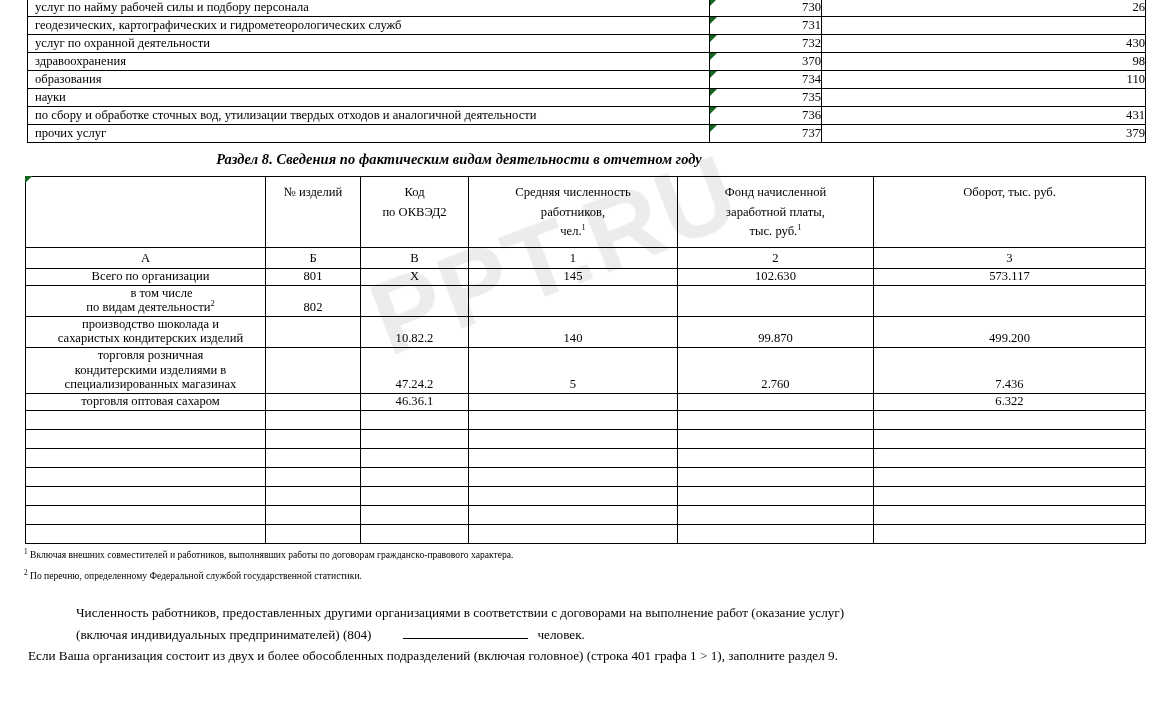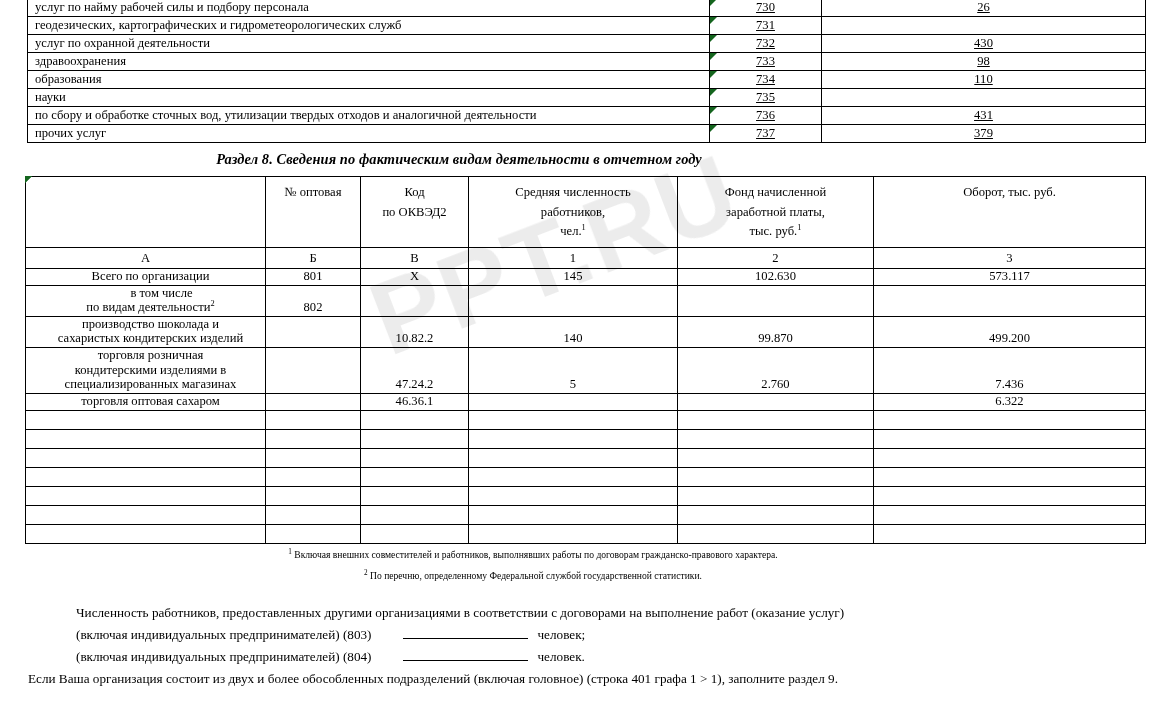--- a/index.html
+++ b/index.html
@@ -69,23 +69,22 @@
     top: -2px;
     width: 1118px;
   }
   #top-table-wrap td { height: 17px; }
   .t7-name {
     text-align: left;
     padding-left: 7px !important;
     white-space: nowrap;
   }
   .t7-num, .t7-val {
-    text-align: center;
+    text-align: right;
     position: relative;
-    text-decoration: underline;
   }
 
   
   .gmark::before {
     content: "";
     position: absolute;
     left: 0;
     top: 0;
     width: 0;
     height: 0;
@@ -134,25 +133,24 @@
   }
   sup {
     font-size: 8.4px;
     vertical-align: super;
     line-height: 0;
   }
 
   
   #footnotes {
     position: absolute;
-    left: 33px;
+    left: 24px;
     top: 550px;
     width: 1000px;
     z-index: 3;
-    text-align: center;
   }
   #footnotes .fn {
     font-size: 9.6px;
     line-height: 1;
     margin-bottom: 11px;
     white-space: nowrap;
   }
   #footnotes .fn sup { font-size: 7.2px; }
 
   
@@ -205,21 +203,21 @@
           <td class="t7-num gmark">731</td>
           <td class="t7-val"></td>
         </tr>
         <tr>
           <td class="t7-name">услуг по охранной деятельности</td>
           <td class="t7-num gmark">732</td>
           <td class="t7-val">430</td>
         </tr>
         <tr>
           <td class="t7-name">здравоохранения</td>
-          <td class="t7-num gmark">733</td>
+          <td class="t7-num gmark">370</td>
           <td class="t7-val">98</td>
         </tr>
         <tr>
           <td class="t7-name">образования</td>
           <td class="t7-num gmark">734</td>
           <td class="t7-val">110</td>
         </tr>
         <tr>
           <td class="t7-name">науки</td>
           <td class="t7-num gmark">735</td>
@@ -249,21 +247,21 @@
       <col style="width:108px">
       <col style="width:209px">
       <col style="width:196px">
       <col style="width:272px">
     </colgroup>
     <tbody>
 
       <tr>
         <td class="hdr"></td>
         <td class="hdr">
-          <span>№ оптовая</span>
+          <span>№ изделий</span>
         </td>
         <td class="hdr">
           <span>Код</span><br>
           <span>по ОКВЭД2</span>
         </td>
         <td class="hdr">
           <span>Средняя численность</span><br>
           <span>работников,</span><br>
           <span>чел.</span><sup>1</sup>
         </td>
@@ -400,19 +398,16 @@
 </div>
 
 <div id="footnotes">
     <div class="fn"><sup>1</sup> <span>Включая внешних совместителей и работников, выполнявших работы по договорам гражданско-правового характера.</span></div>
     <div class="fn"><sup>2</sup> <span>По перечню, определенному Федеральной службой государственной статистики.</span></div>
   </div>
 
 <div id="closing">
   <div class="ln indented">Численность работников, предоставленных другими организациями в соответствии с договорами на выполнение работ (оказание услуг)</div>
   <div class="ln indented">
-    <span>(включая индивидуальных предпринимателей) (803)</span><span class="blank-rule"></span><span>человек;</span>
-  </div>
-  <div class="ln indented">
     <span>(включая индивидуальных предпринимателей) (804)</span><span class="blank-rule"></span><span>человек.</span>
   </div>
   <div class="ln last">Если Ваша организация состоит из двух и более обособленных подразделений (включая головное) (строка 401 графа 1 &gt; 1), заполните раздел 9.</div>
 </div>
 
 </body></html>

